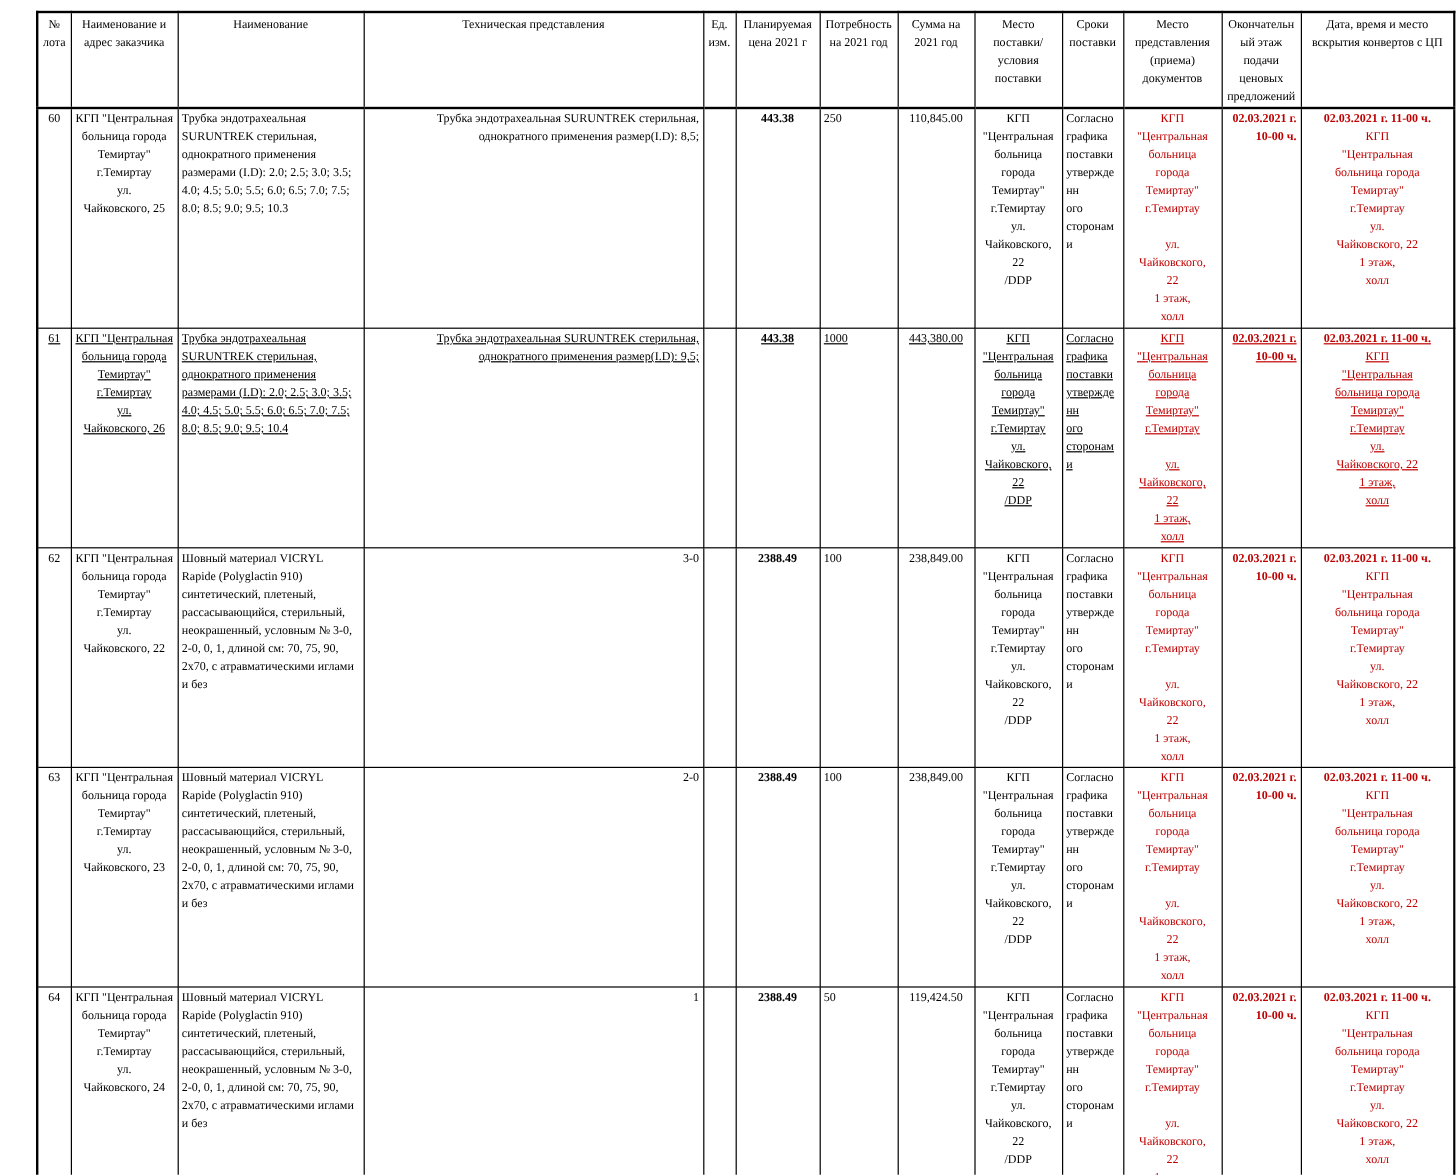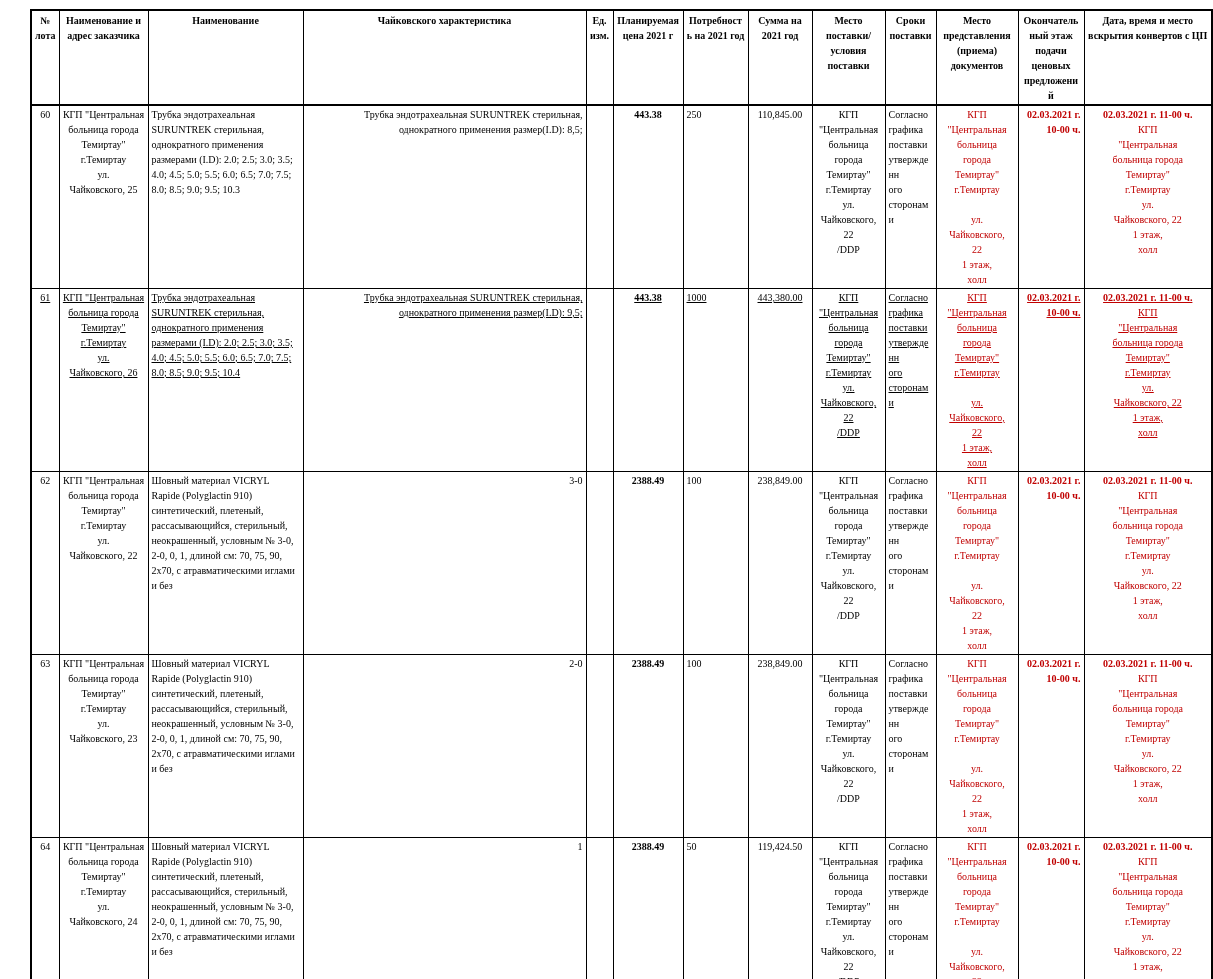--- a/index.html
+++ b/index.html
@@ -6,21 +6,21 @@
   html,body{margin:0;padding:0;background:#ffffff;}
   body{width:1213px;height:979px;overflow:hidden;
        font-family:"Liberation Serif","DejaVu Serif",serif;color:#000;}
   .page{position:relative;width:1213px;height:979px;background:#fff;}
   table.lots{position:absolute;left:30px;top:9px;width:1181px;
              border-collapse:collapse;table-layout:fixed;
              border:2px solid var(--border);}
   th,td{border:1px solid var(--border);vertical-align:top;
         padding:1px 3px;font-size:10px;line-height:1.5;
         overflow-wrap:break-word;word-wrap:break-word;}
-  thead th{font-weight:bold;text-align:center;height:64px;
+  thead th{font-weight:normal;text-align:center;height:64px;
            border-bottom:2px solid var(--border);padding-top:2px;}
   tbody tr:nth-child(1) td{height:143px;}
   tbody tr:nth-child(2) td{height:146px;text-decoration:underline;}
   tbody tr:nth-child(3) td{height:146px;}
   tbody tr:nth-child(4) td{height:147px;}
   tbody tr:nth-child(5) td{height:151px;}
   tbody tr:nth-child(6) td{height:150px;}
   
   col.col-0{width:28px}  col.col-1{width:89px}  col.col-2{width:155px}
   col.col-3{width:283px} col.col-4{width:27px}  col.col-5{width:70px}
@@ -62,21 +62,21 @@
         <col class="col-9">
         <col class="col-10">
         <col class="col-11">
         <col class="col-12">
       </colgroup>
     <thead>
       <tr id="header-row">
           <th>№ лота</th>
           <th>Наименование и адрес заказчика</th>
           <th>Наименование</th>
-          <th>Чайковского характеристика</th>
+          <th>Техническая представления</th>
           <th>Ед. изм.</th>
           <th>Планируемая цена 2021 г</th>
           <th>Потребность на 2021 год</th>
           <th>Сумма на 2021 год</th>
           <th>Место поставки/условия поставки</th>
           <th>Сроки поставки</th>
           <th>Место представления (приема) документов</th>
           <th>Окончательный этаж подачи ценовых предложений</th>
           <th>Дата, время и место вскрытия конвертов с ЦП</th>
         </tr>

